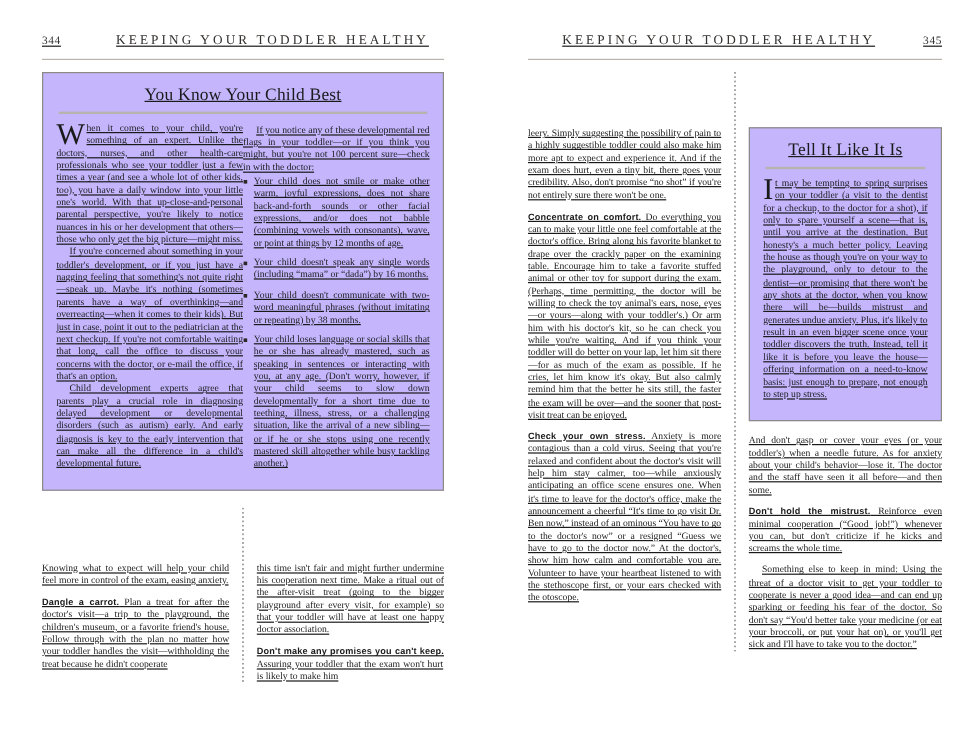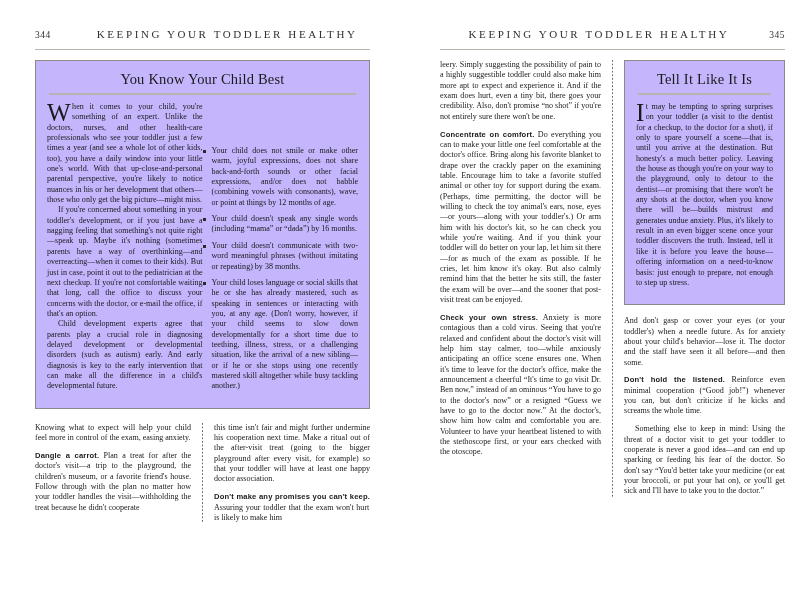--- a/index.html
+++ b/index.html
@@ -18,20 +18,21 @@
     width: 810px;
     height: 608px;
     display: flex;
     position: relative;
   }
   .page {
     width: 405px;
     height: 518px;
     position: relative;
     box-sizing: border-box;
+    text-decoration: underline;
   }
   .page-left  { padding: 28px 35px 8px 35px; }
   .page-right { padding: 28px 25px 8px 35px; }
 
   
   .runhead {
     display: flex;
     align-items: baseline;
     height: 18px;
     font-size: 9px;
@@ -138,20 +139,21 @@
   }
 
   
   .cols {
     display: flex;
     gap: 0;
   }
   .col {
     flex: 1 1 0;
     min-width: 0;
+    margin-top: 46px;
   }
   .col-left  { padding-right: 11px; }
   .col-right { padding-left: 11px; }
   .dotdivider {
     width: 1px;
     align-self: stretch;
     background-image: linear-gradient(to bottom, #6d6a66 0 1.6px, transparent 1.6px 3.6px);
     background-size: 1px 3.6px;
     background-repeat: repeat-y;
   }
@@ -174,20 +176,21 @@
     <div class="box">
       <div class="box-title">You Know Your Child Best</div>
       <div class="box-titlerule"></div>
       <div class="box-cols">
         <div class="box-col">
           <p class="dropcap-para">When it comes to your child, you're something of an expert. Unlike the doctors, nurses, and other health-care professionals who see your toddler just a few times a year (and see a whole lot of other kids, too), you have a daily window into your little one's world. With that up-close-and-personal parental perspective, you're likely to notice nuances in his or her development that others—those who only get the big picture—might miss.</p>
           <p class="indent">If you're concerned about something in your toddler's development, or if you just have a nagging feeling that something's not quite right—speak up. Maybe it's nothing (sometimes parents have a way of overthinking—and overreacting—when it comes to their kids). But just in case, point it out to the pediatrician at the next checkup. If you're not comfortable waiting that long, call the office to discuss your concerns with the doctor, or e-mail the office, if that's an option.</p>
           <p class="indent">Child development experts agree that parents play a crucial role in diagnosing delayed development or developmental disorders (such as autism) early. And early diagnosis is key to the early intervention that can make all the difference in a child's developmental future.</p>
         </div>
         <div class="box-col">
+          <p class="indent">If you notice any of these developmental red flags in your toddler—or if you think you might, but you're not 100 percent sure—check in with the doctor:</p>
           <ul class="bullets">
             <li>Your child does not smile or make other warm, joyful expressions, does not share back-and-forth sounds or other facial expressions, and/or does not babble (combining vowels with consonants), wave, or point at things by 12 months of age.</li>
             <li>Your child doesn't speak any single words (including “mama” or “dada”) by 16 months.</li>
             <li>Your child doesn't communicate with two-word meaningful phrases (without imitating or repeating) by 38 months.</li>
             <li>Your child loses language or social skills that he or she has already mastered, such as speaking in sentences or interacting with you, at any age. (Don't worry, however, if your child seems to slow down developmentally for a short time due to teething, illness, stress, or a challenging situation, like the arrival of a new sibling—or if he or she stops using one recently mastered skill altogether while busy tackling another.)</li>
           </ul>
         </div>
       </div>
     </div>
 
@@ -223,18 +226,18 @@
       <div class="dotdivider"></div>
 
       <div class="col col-right">
         <div class="box">
           <div class="box-title">Tell It Like It Is</div>
           <div class="box-titlerule"></div>
           <p class="dropcap-para">It may be tempting to spring surprises on your toddler (a visit to the dentist for a checkup, to the doctor for a shot), if only to spare yourself a scene—that is, until you arrive at the destination. But honesty's a much better policy. Leaving the house as though you're on your way to the playground, only to detour to the dentist—or promising that there won't be any shots at the doctor, when you know there will be—builds mistrust and generates undue anxiety. Plus, it's likely to result in an even bigger scene once your toddler discovers the truth. Instead, tell it like it is before you leave the house—offering information on a need-to-know basis: just enough to prepare, not enough to step up stress.</p>
         </div>
 
         <p class="gap" style="margin-top:11px;">And don't gasp or cover your eyes (or your toddler's) when a needle future. As for anxiety about your child's behavior—lose it. The doctor and the staff have seen it all before—and then some.</p>
-        <p class="gap"><span class="run-in">Don't hold the listened.</span><span> Reinforce even minimal cooperation (“Good job!”) whenever you can, but don't criticize if he kicks and screams the whole time.</span></p>
+        <p class="gap"><span class="run-in">Don't hold the mistrust.</span><span> Reinforce even minimal cooperation (“Good job!”) whenever you can, but don't criticize if he kicks and screams the whole time.</span></p>
         <p class="gap indent">Something else to keep in mind: Using the threat of a doctor visit to get your toddler to cooperate is never a good idea—and can end up sparking or feeding his fear of the doctor. So don't say “You'd better take your medicine (or eat your broccoli, or put your hat on), or you'll get sick and I'll have to take you to the doctor.”</p>
       </div>
     </div>
   </div>
 </div>
 
 </body></html>

